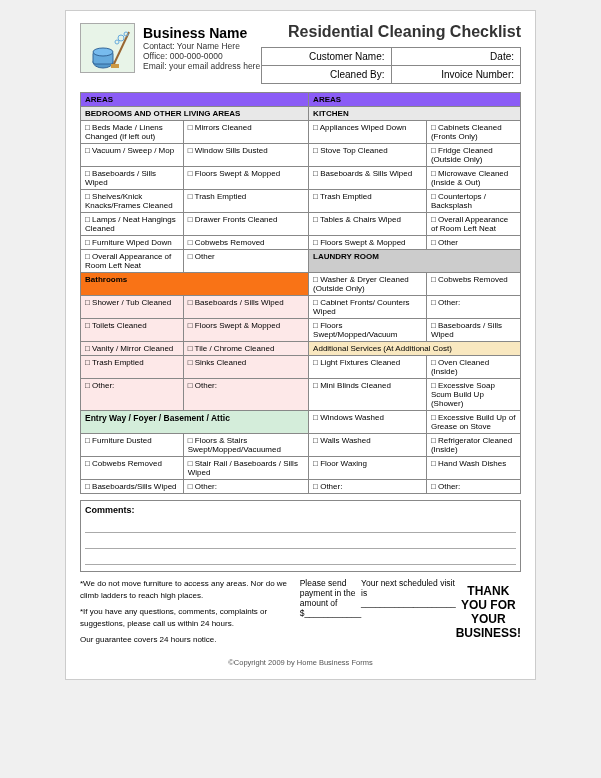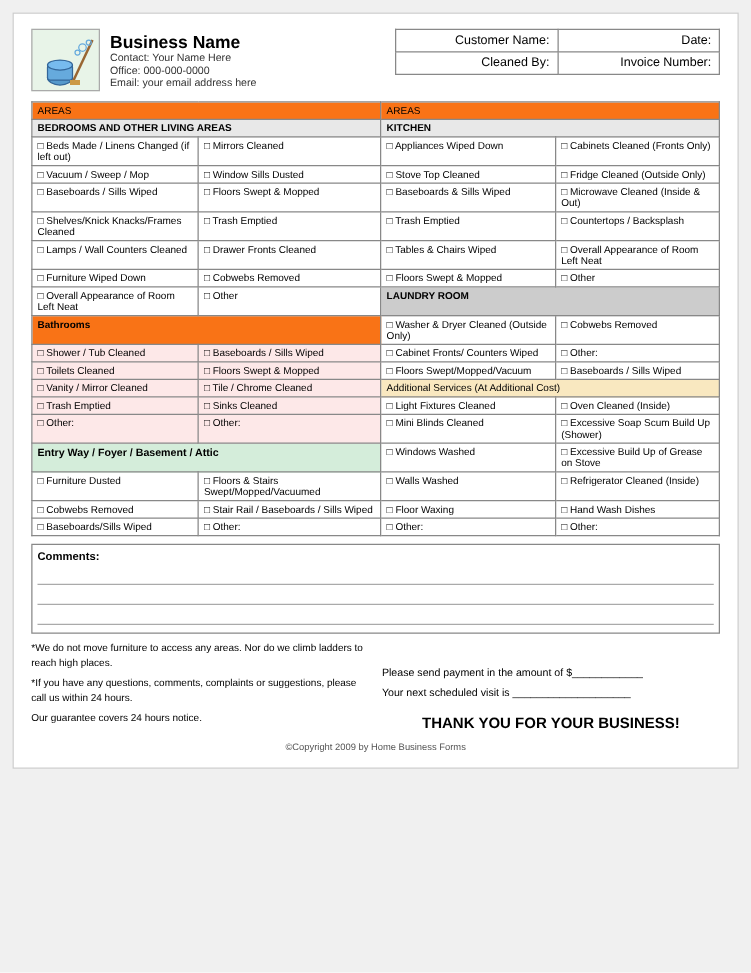--- a/index.html
+++ b/index.html
@@ -6,21 +6,21 @@
     body {
       font-family: Arial, sans-serif;
       font-size: 9px;
       background: #f0f0f0;
       display: flex;
       justify-content: center;
       align-items: flex-start;
       padding: 10px;
     }
     .page {
-      width: 581px;
+      width: 471px;
       background: white;
       border: 1px solid #ccc;
       padding: 12px 14px;
     }
     .header {
       display: flex;
       justify-content: space-between;
       align-items: flex-start;
       margin-bottom: 8px;
     }
@@ -71,22 +71,22 @@
       border-collapse: collapse;
       margin-top: 6px;
     }
     .main-table td, .main-table th {
       border: 1px solid #888;
       padding: 2px 4px;
       vertical-align: top;
       font-size: 8px;
     }
     .section-header {
-      background: #f97316;
-      font-weight: normal;
+      background: #8b5cf6;
+      font-weight: bold;
       font-size: 9px;
       padding: 3px 4px;
       text-transform: uppercase;
     }
     .sub-header {
       background: #e8e8e8;
       font-weight: bold;
       font-size: 8.5px;
       padding: 2px 4px;
       text-transform: uppercase;
@@ -142,21 +142,21 @@
       line-height: 1.5;
     }
     .footer-left p {
       margin-bottom: 4px;
     }
     .footer-right {
       width: 50%;
       font-size: 8.5px;
       text-align: left;
       display: flex;
-      flex-direction: column;
+      flex-direction: row;
       justify-content: flex-end;
     }
     .footer-right .payment-line {
       margin-bottom: 6px;
       font-size: 8.5px;
     }
     .footer-right .thankyou {
       font-size: 12px;
       font-weight: bold;
       text-align: center;
@@ -199,20 +199,21 @@
         </svg>
       </div>
       <div class="business-info">
         <div class="biz-name">Business Name</div>
         <p>Contact:  Your Name Here</p>
         <p>Office:  000-000-0000</p>
         <p>Email:  your email address here</p>
       </div>
     </div>
     <div class="header-right">
+      <h1>Residential Cleaning Checklist</h1>
       <table class="info-table">
         <tbody>
             <tr>
           <td>Customer Name:</td>
           <td>Date:</td>
         </tr>
         <tr>
           <td>Cleaned By:</td>
           <td>Invoice Number:</td>
         </tr>
@@ -252,21 +253,21 @@
       <td class="checkbox-cell">Baseboards &amp; Sills Wiped</td>
       <td class="checkbox-cell">Microwave Cleaned (Inside &amp; Out)</td>
     </tr>
     <tr>
       <td class="checkbox-cell">Shelves/Knick Knacks/Frames Cleaned</td>
       <td class="checkbox-cell">Trash Emptied</td>
       <td class="checkbox-cell">Trash Emptied</td>
       <td class="checkbox-cell">Countertops / Backsplash</td>
     </tr>
     <tr>
-      <td class="checkbox-cell">Lamps / Wall Counters Cleaned</td>
+      <td class="checkbox-cell">Lamps / Neat Hangings Cleaned</td>
       <td class="checkbox-cell">Drawer Fronts Cleaned</td>
       <td class="checkbox-cell">Tables &amp; Chairs Wiped</td>
       <td class="checkbox-cell">Overall Appearance of Room Left Neat</td>
     </tr>
     <tr>
       <td class="checkbox-cell">Furniture Wiped Down</td>
       <td class="checkbox-cell">Cobwebs Removed</td>
       <td class="checkbox-cell">Floors Swept &amp; Mopped</td>
       <td class="checkbox-cell">Other</td>
     </tr>

